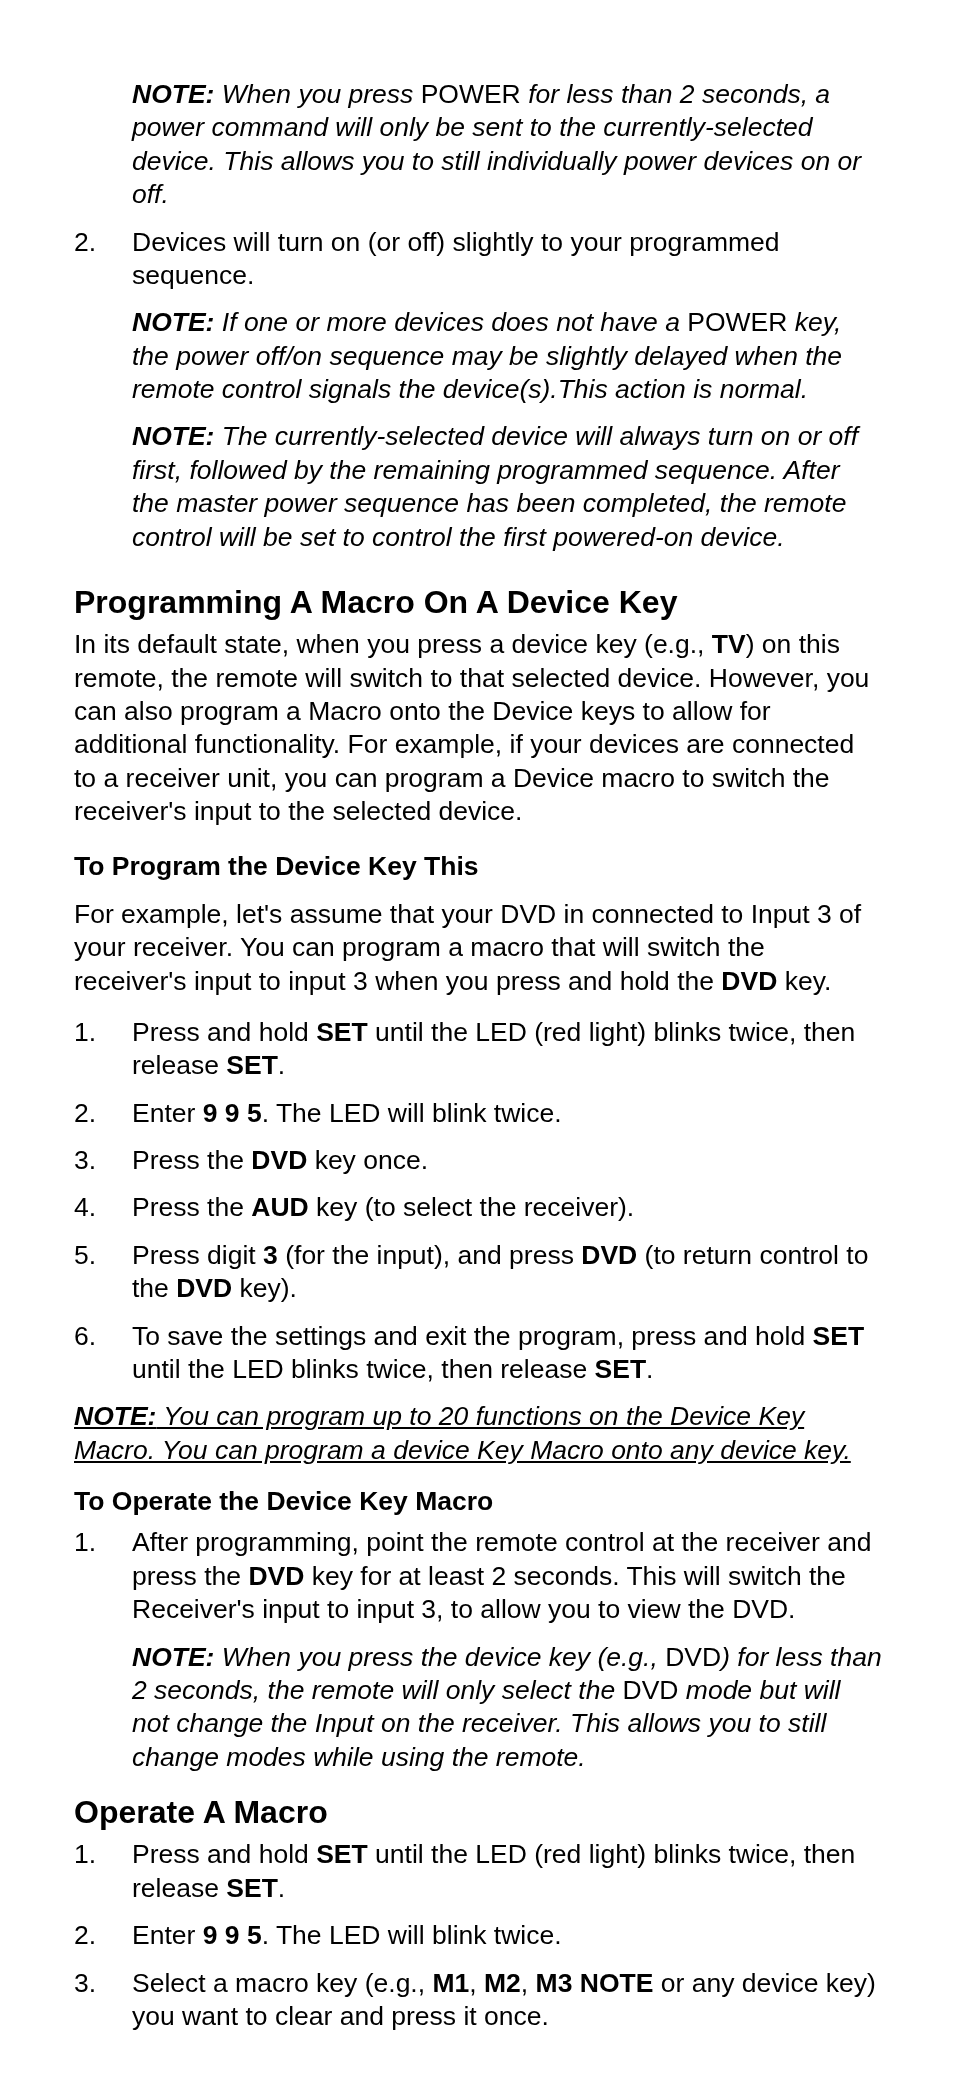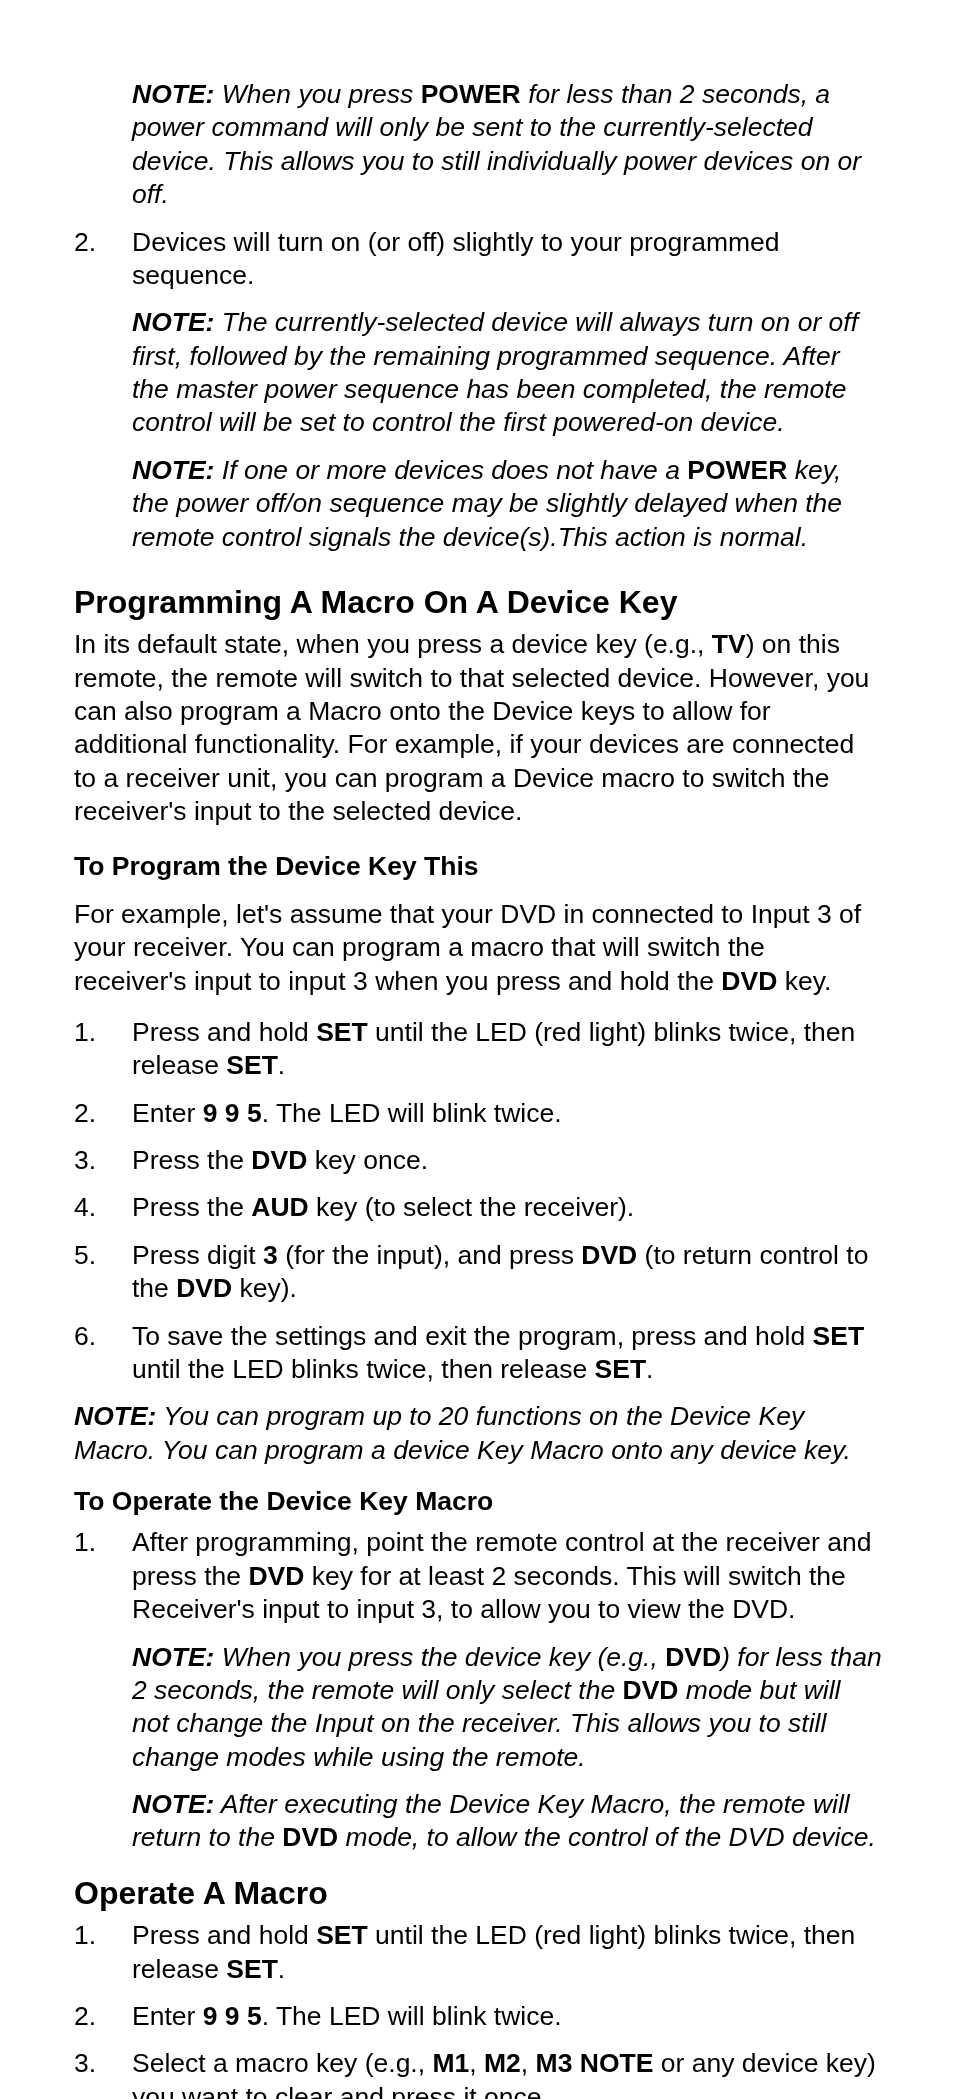--- a/index.html
+++ b/index.html
@@ -11,39 +11,39 @@
     font-family:"Segoe UI","Helvetica Neue",Arial,sans-serif;
     font-size:26.5px;
     line-height:1.26;
     position:relative;
   }
   .h2{font-weight:700;font-size:32px;margin:28px 0 6px 0;}
   .h3{font-weight:700;font-size:26.5px;margin:22px 0 14px 0;}
   p{margin:0 0 10px 0;}
   .note-block{margin:0 0 14px 58px;font-style:italic;}
   .note-block .lbl{font-weight:700;}
-  .nb{font-weight:700;font-style:normal;}   
+  .nb{font-weight:400;font-style:normal;}   
   ol{list-style:none;margin:0 0 4px 0;padding:0;}
   ol>li{position:relative;padding-left:58px;margin-bottom:14px;}
   ol>li>.num{position:absolute;left:0;top:0;width:48px;}
-  .after-list-note{font-style:italic;margin:0 0 14px 0;}
+  .after-list-note{font-style:italic;margin:0 0 14px 0;text-decoration:underline;}
   .after-list-note .lbl{font-weight:700;}
 </style>
 </head>
 <body>
 
 <p class="note-block"><span class="lbl">NOTE:</span> When you press <span class="nb">POWER</span> for less than 2 seconds, a power command will only be sent to the currently-selected device. This allows you to still individually power devices on or off.</p>
 
 <ol>
     <li>
       <span class="num">2.</span>
       <div>Devices will turn on (or off) slightly to your programmed sequence.</div>
     </li>
+    <p class="note-block"><span class="lbl">NOTE:</span> If one or more devices does not have a <span class="nb">POWER</span> key, the power off/on sequence may be slightly delayed when the remote control signals the device(s).This action is normal.</p>
     <p class="note-block"><span class="lbl">NOTE:</span> The currently-selected device will always turn on or off first, followed by the remaining programmed sequence. After the master power sequence has been completed, the remote control will be set to control the first powered-on device.</p>
-    <p class="note-block"><span class="lbl">NOTE:</span> If one or more devices does not have a <span class="nb">POWER</span> key, the power off/on sequence may be slightly delayed when the remote control signals the device(s).This action is normal.</p>
   </ol>
 
 <div class="h2">Programming A Macro On A Device Key</div>
 <p>In its default state, when you press a device key (e.g., <b>TV</b>) on this remote, the remote will switch to that selected device. However, you can also program a Macro onto the Device keys to allow for additional functionality. For example, if your devices are connected to a receiver unit, you can program a Device macro to switch the receiver's input to the selected device.</p>
 
 <div class="h3">To Program the Device Key This</div>
 <p style="margin-bottom:18px;">For example, let's assume that your DVD in connected to Input 3 of your receiver. You can program a macro that will switch the receiver's input to input 3 when you press and hold the <b>DVD</b> key.</p>
 
 <ol>
     <li>
@@ -73,21 +73,20 @@
   </ol>
 <p class="after-list-note"><span class="lbl">NOTE:</span> You can program up to 20 functions on the Device Key Macro. You can program a device Key Macro onto any device key.</p>
 
 <div class="h3" style="margin-top:18px;margin-bottom:8px;">To Operate the Device Key Macro</div>
 <ol>
     <li>
       <span class="num">1.</span>
       <div>After programming, point the remote control at the receiver and press the <b>DVD</b> key for at least 2 seconds. This will switch the Receiver's input to input 3, to allow you to view the DVD.</div>
     </li>
     <p class="note-block"><span class="lbl">NOTE:</span> When you press the device key (e.g., <span class="nb">DVD</span>) for less than 2 seconds, the remote will only select the <span class="nb">DVD</span> mode but will not change the Input on the receiver. This allows you to still change modes while using the remote.</p>
-    <p class="note-block"><span class="lbl">NOTE:</span> After executing the Device Key Macro, the remote will return to the <span class="nb">DVD</span> mode, to allow the control of the DVD device.</p>
   </ol>
 
 <div class="h2" style="margin-top:18px;">Operate A Macro</div>
 <ol>
     <li>
       <span class="num">1.</span>
       <div>Press and hold <b>SET</b> until the LED (red light) blinks twice, then release <b>SET</b>.</div>
     </li>
     <li>
       <span class="num">2.</span>

